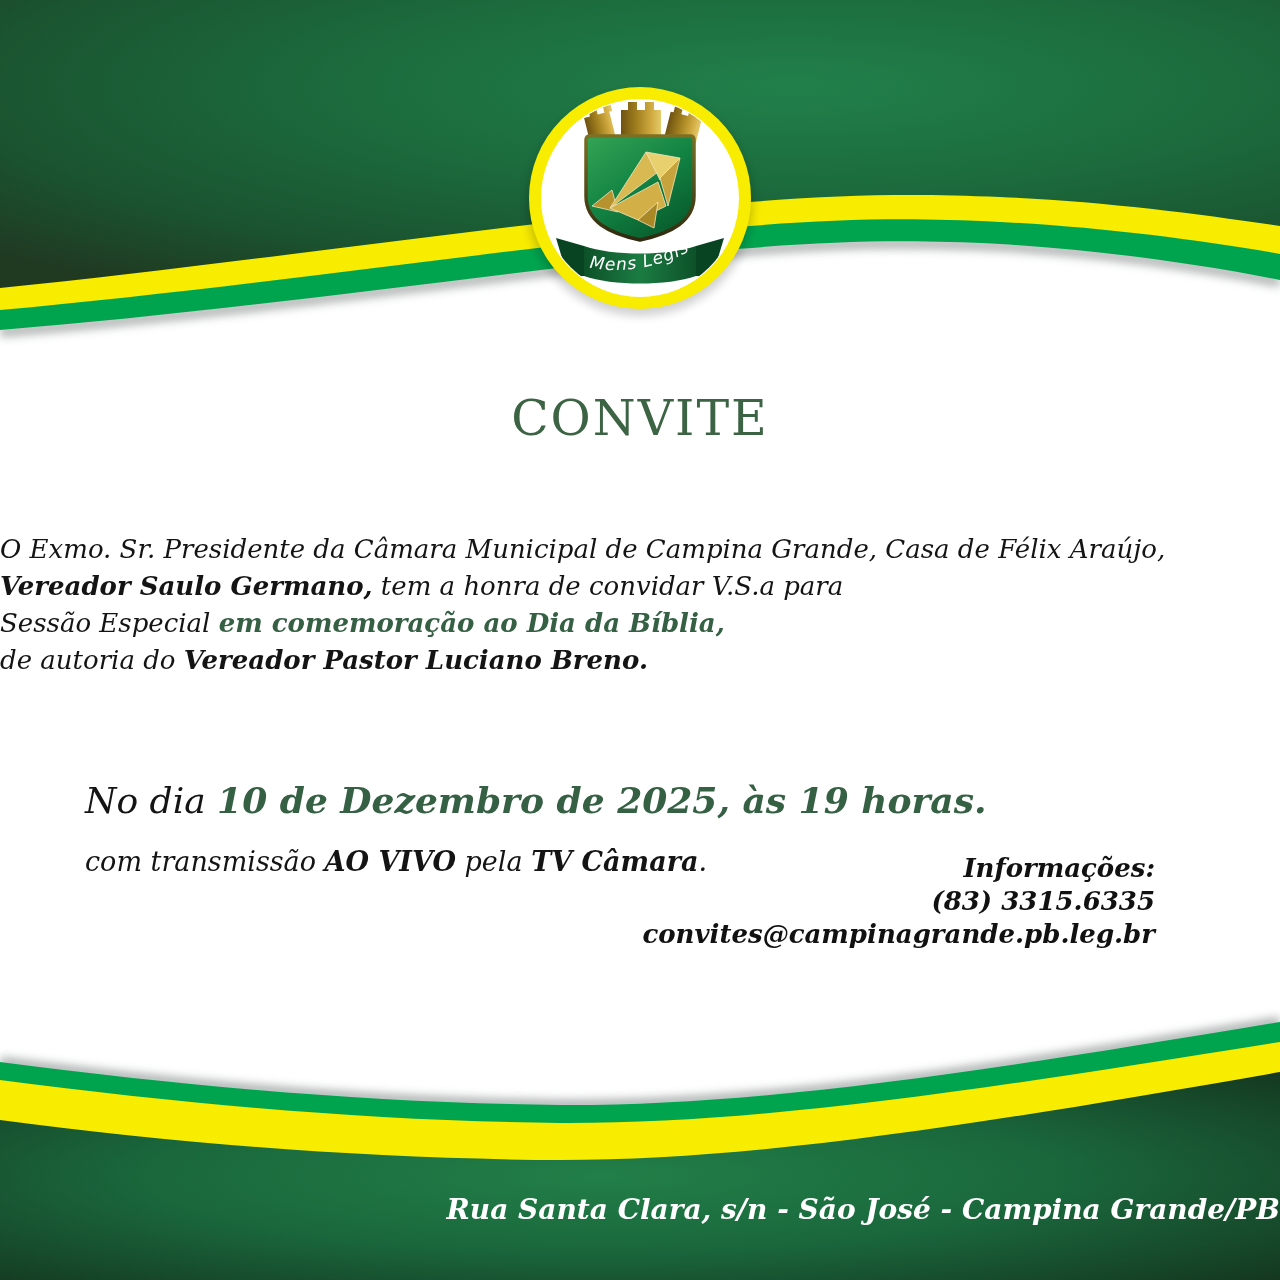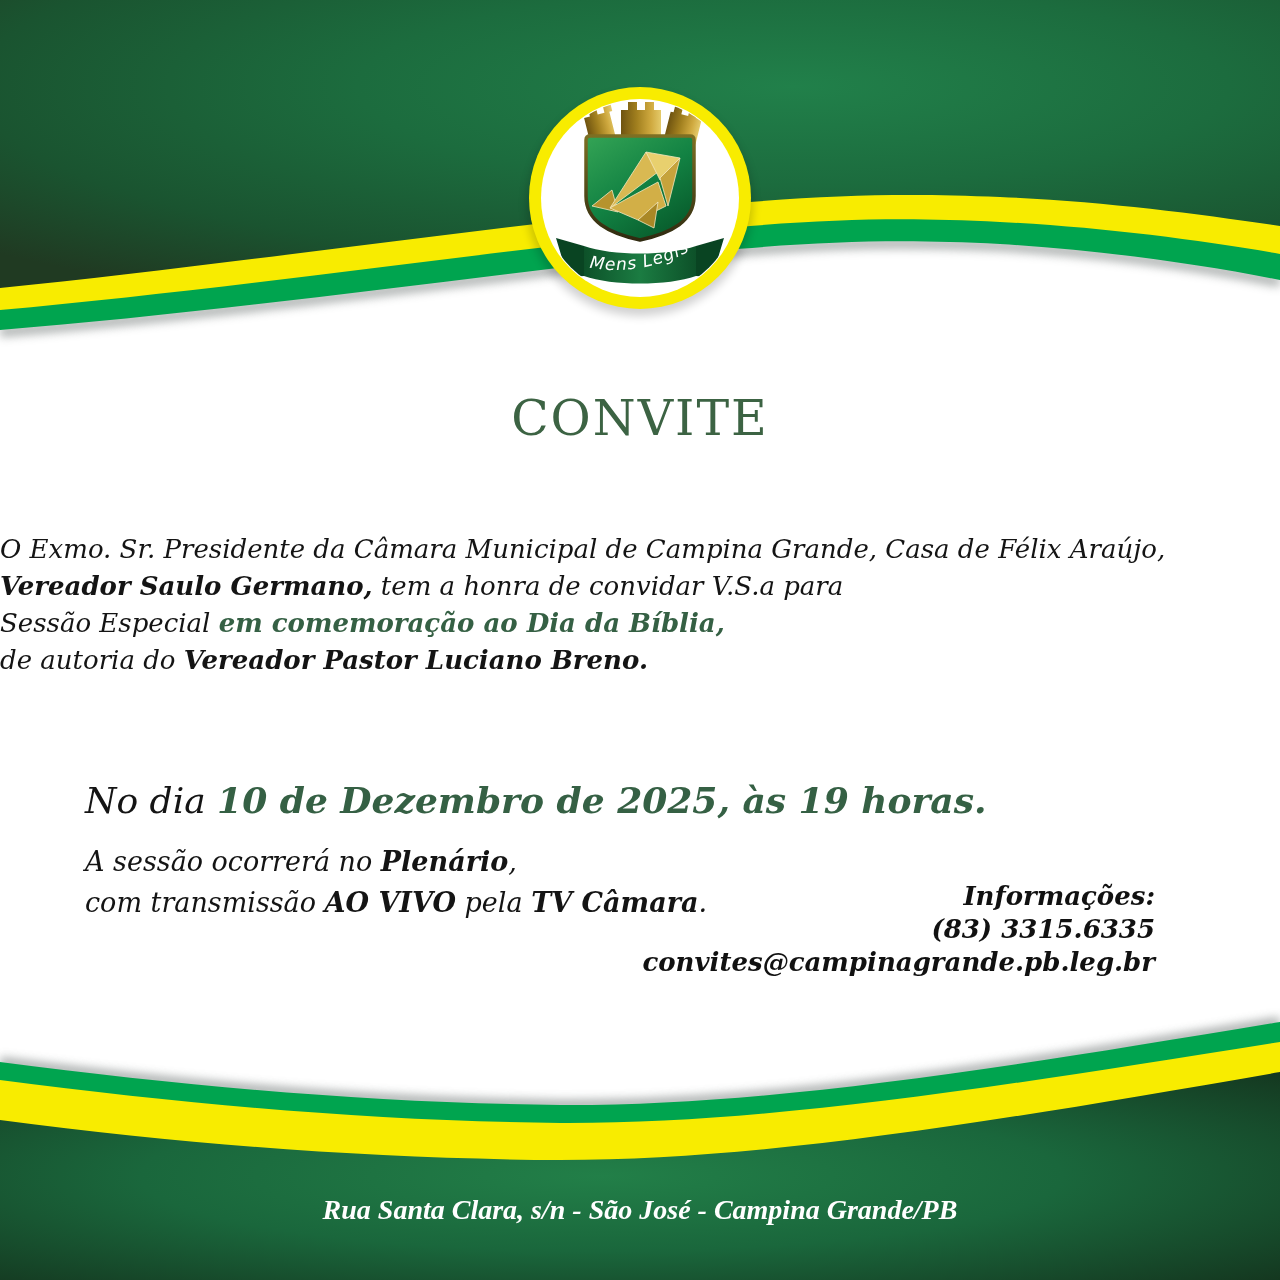--- a/index.html
+++ b/index.html
@@ -20,26 +20,26 @@
   .green{color:#356044;margin-top:8px;}
   .dateline{
     position:absolute;left:85px;top:779px;font-style:italic;font-size:36px;
     color:#141414;white-space:nowrap;
   }
   .loc{
     position:absolute;left:85px;top:841px;font-style:italic;font-size:27px;
     line-height:41px;color:#141414;white-space:nowrap;
   }
   .info{
-    position:absolute;right:125px;top:880px;text-align:right;font-style:italic;
+    position:absolute;right:125px;top:852px;text-align:right;font-style:italic;
     font-weight:bold;font-size:26px;line-height:33px;color:#111111;white-space:nowrap;
   }
   .footer{
-    position:absolute;left:0;top:1192px;width:100%;text-align:center;color:#ffffff;
-    font-style:italic;font-weight:bold;font-size:28px;line-height:35px;font-family:Liberation Serif, serif;
+    position:absolute;left:0;top:1192px;width:100%;text-align:right;color:#ffffff;
+    font-style:italic;font-weight:bold;font-size:28px;line-height:35px;
   }
 </style>
 </head>
 <body>
 
 <div class="canvas">
 
   <svg class="bg" viewBox="0 0 1280 1280" aria-hidden="true">
     <defs>
       <radialGradient id="gTop" cx="0.62" cy="0.30" r="0.85">
@@ -139,21 +139,20 @@
     <div><span class="b">Vereador Saulo Germano,</span><span> tem a honra de convidar V.S.a para</span></div>
     <div><span>Sessão Especial </span><span class="b green">em comemoração ao Dia da Bíblia,</span></div>
     <div><span>de autoria do </span><span class="b">Vereador Pastor Luciano Breno.</span></div>
   </div>
 
   <div class="dateline">
     <span>No dia </span><span class="b green">10 de Dezembro de 2025, às 19 horas.</span>
   </div>
 
   <div class="loc">
-    <div><span>A sessão ocorrerá no </span><span class="b">Plenário</span><span>,</span></div>
     <div><span>com transmissão </span><span class="b">AO VIVO</span><span> pela </span><span class="b">TV Câmara</span><span>.</span></div>
   </div>
 
   <div class="info">
     <div>Informações:</div>
     <div>(83) 3315.6335</div>
     <div>convites@campinagrande.pb.leg.br</div>
   </div>
 
   <div class="footer">

